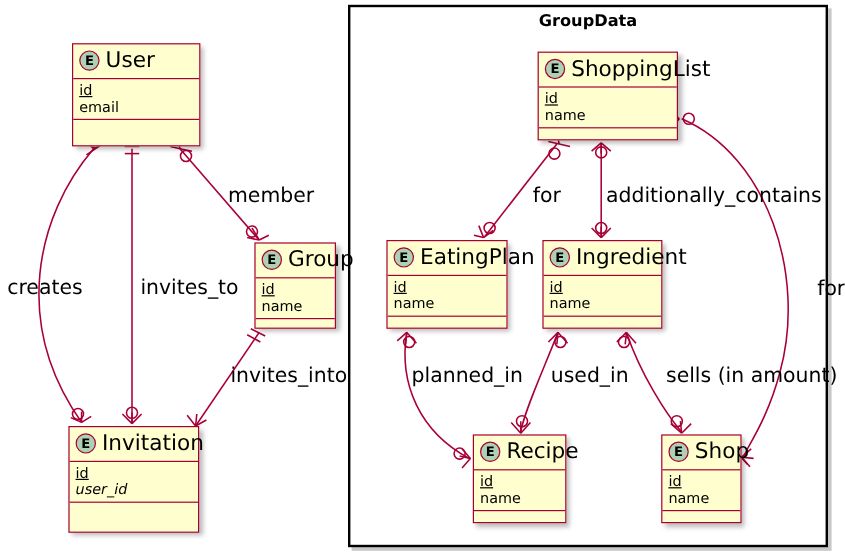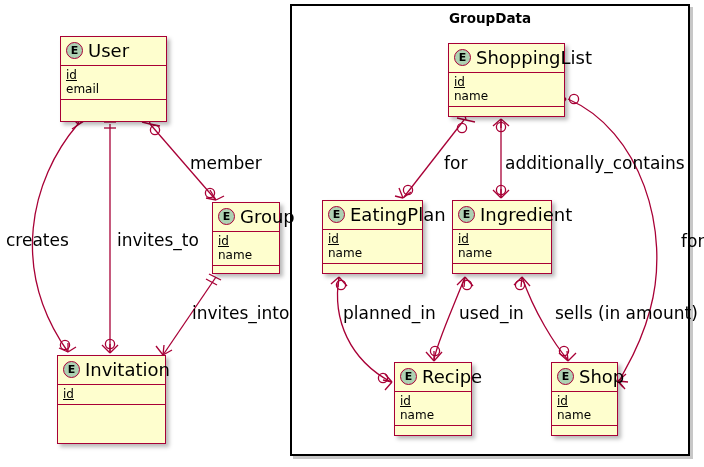--- a/index.html
+++ b/index.html
@@ -285,20 +285,21 @@
     <div class="entity-footer"></div>
   </div>
 
   <div class="entity" style="left:57px; top:355px; width:109px; height:89px;">
     <div class="entity-header">
       <span class="e-badge">E</span>
       <span class="entity-name">Invitation</span>
     </div>
     <div class="entity-attrs">
       <div class="attr pk">id</div>
+      <div class="attr fk">user_id</div>
     </div>
     <div class="entity-footer"></div>
   </div>
 
   <div class="entity" style="left:448px; top:43px; width:117px; height:74px;">
     <div class="entity-header">
       <span class="e-badge">E</span>
       <span class="entity-name">ShoppingList</span>
     </div>
     <div class="entity-attrs">

